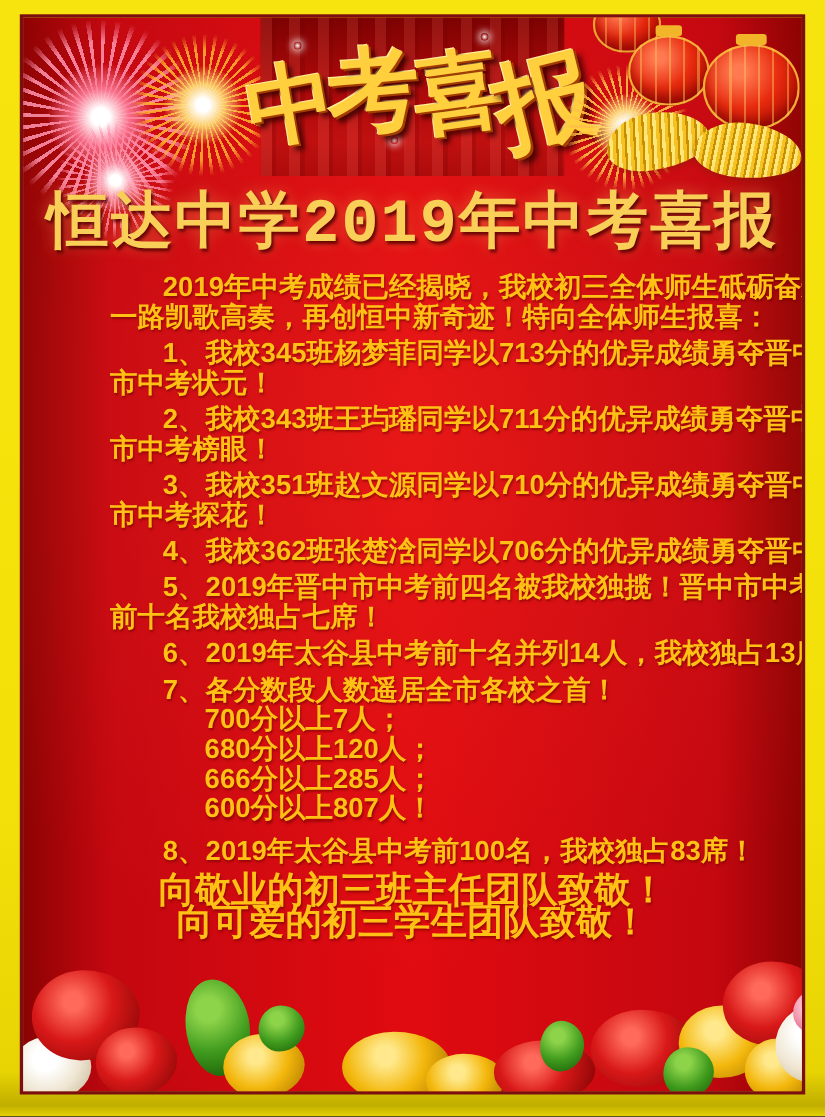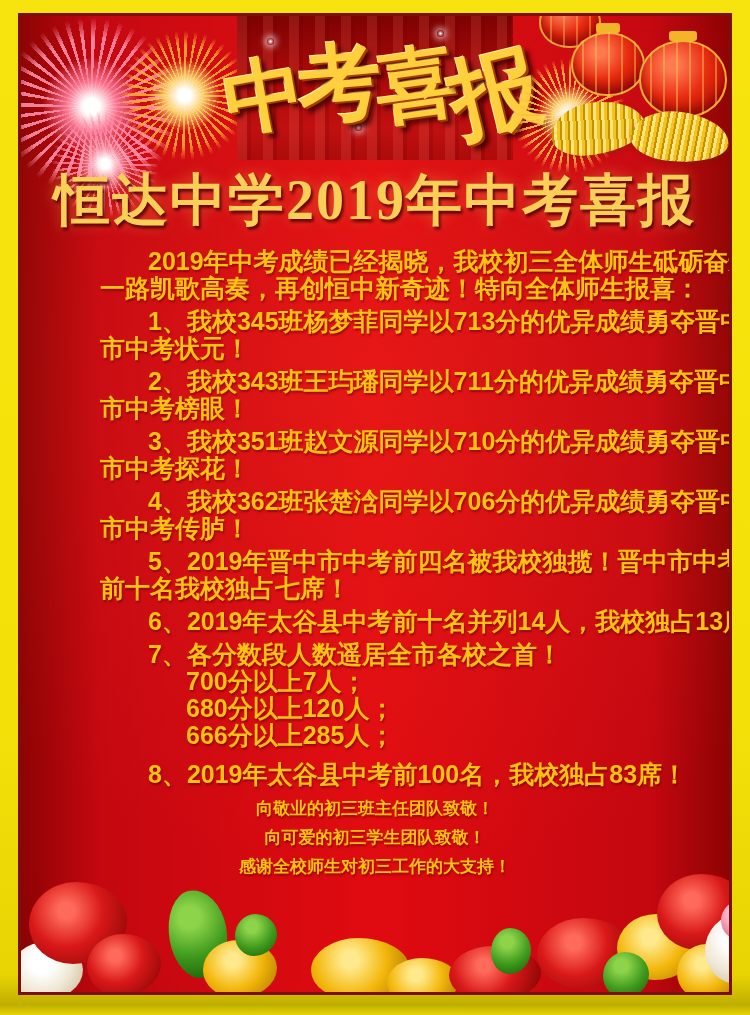--- a/index.html
+++ b/index.html
@@ -82,21 +82,21 @@
     background:repeating-linear-gradient(95deg,#f6c122 0 3px,#c78e00 3px 5px,#ffe678 5px 8px);
     border-radius:45% 55% 60% 40% / 60% 55% 45% 40%;
     box-shadow:0 2px 5px rgba(110,40,0,.4);}
   .fringe-1{left:38px;top:86px;width:94px;height:52px;transform:rotate(-8deg);}
   .fringe-2{left:118px;top:96px;width:98px;height:50px;transform:rotate(6deg);}
 
   
   .main-title{
     position:relative;z-index:1;margin-top:5px;height:68px;
     display:flex;align-items:center;justify-content:center;
-    font-family:Liberation Serif, serif;
+    font-family:Liberation Mono, monospace;
     font-weight:bold;font-size:56px;letter-spacing:2px;white-space:nowrap;
     color:#f9cf58;
     text-shadow:2px 3px 3px rgba(90,0,0,.9), 0 0 14px rgba(255,215,110,.35);
   }
 
   
   .body-text{
     position:relative;z-index:1;
     margin:13px 50px 0 79px;
     font-size:25px;font-weight:bold;color:#ffc114;
@@ -105,21 +105,21 @@
   .l{line-height:27px;white-space:nowrap;}
   .indent{padding-left:48px;}
   .item{padding-left:48px;margin-top:6px;}
   .score{padding-left:86px;}
   .center{text-align:center;padding-left:0;}
   .big-gap{margin-top:12px;}
 
   
   .closing{
     position:relative;z-index:3;margin-top:6px;text-align:center;
-    font-size:17px;font-weight:bold;color:#ffc114;
+    font-size:33px;font-weight:bold;color:#ffc114;
     text-shadow:1px 2px 2px rgba(100,0,0,.55);
   }
   .closing .cl{line-height:29px;white-space:nowrap;}
 
   
   .flowers{position:absolute;left:0;right:0;bottom:0;height:122px;z-index:2;pointer-events:none;}
   .bloom{position:absolute;border-radius:48% 52% 55% 45% / 52% 48% 52% 48%;}
   .bloom-red{background:radial-gradient(circle at 38% 35%, #ff6a5a 0 10%, #d81818 45%, #8f0606 88%);}
   .bloom-yellow{background:radial-gradient(circle at 40% 35%, #ffe98c 0 12%, #f3b70c 50%, #b07b00 92%);}
   .bloom-green{background:radial-gradient(circle at 40% 30%, #8ed44a 0 15%, #3f9a1d 55%, #1e6409 92%);}
@@ -174,35 +174,34 @@
     <div class="body-text">
       <div class="l indent">2019年中考成绩已经揭晓，我校初三全体师生砥砺奋进，</div>
       <div class="l">一路凯歌高奏，再创恒中新奇迹！特向全体师生报喜：</div>
       <div class="l item">1、我校345班杨梦菲同学以713分的优异成绩勇夺晋中</div>
       <div class="l">市中考状元！</div>
       <div class="l item">2、我校343班王玙璠同学以711分的优异成绩勇夺晋中</div>
       <div class="l">市中考榜眼！</div>
       <div class="l item">3、我校351班赵文源同学以710分的优异成绩勇夺晋中</div>
       <div class="l">市中考探花！</div>
       <div class="l item">4、我校362班张楚浛同学以706分的优异成绩勇夺晋中</div>
-      <div class="l">市中考传胪！</div>
       <div class="l item">5、2019年晋中市中考前四名被我校独揽！晋中市中考</div>
       <div class="l">前十名我校独占七席！</div>
       <div class="l item">6、2019年太谷县中考前十名并列14人，我校独占13席！</div>
       <div class="l item">7、各分数段人数遥居全市各校之首！</div>
       <div class="l score">700分以上7人；</div>
       <div class="l score">680分以上120人；</div>
       <div class="l score">666分以上285人；</div>
+      <div class="l score">600分以上807人！</div>
       <div class="l item big-gap">8、2019年太谷县中考前100名，我校独占83席！</div>
     </div>
 
     <div class="closing">
       <div class="cl">向敬业的初三班主任团队致敬！</div>
       <div class="cl">向可爱的初三学生团队致敬！</div>
-      <div class="cl">感谢全校师生对初三工作的大支持！</div>
     </div>
 
     <div class="flowers">
       <div class="bloom bloom-white" style="left:-10px;bottom:-8px;width:72px;height:58px;"></div>
       <div class="bloom bloom-red" style="left:8px;bottom:28px;width:98px;height:82px;"></div>
       <div class="bloom bloom-red" style="left:66px;bottom:-4px;width:74px;height:62px;"></div>
       <div class="bloom bloom-green" style="left:148px;bottom:14px;width:58px;height:88px;transform:rotate(-10deg);"></div>
       <div class="bloom bloom-yellow" style="left:182px;bottom:-6px;width:74px;height:58px;"></div>
       <div class="bloom bloom-green" style="left:214px;bottom:36px;width:42px;height:42px;"></div>
       <div class="bloom bloom-yellow" style="left:290px;bottom:-8px;width:98px;height:62px;"></div>

